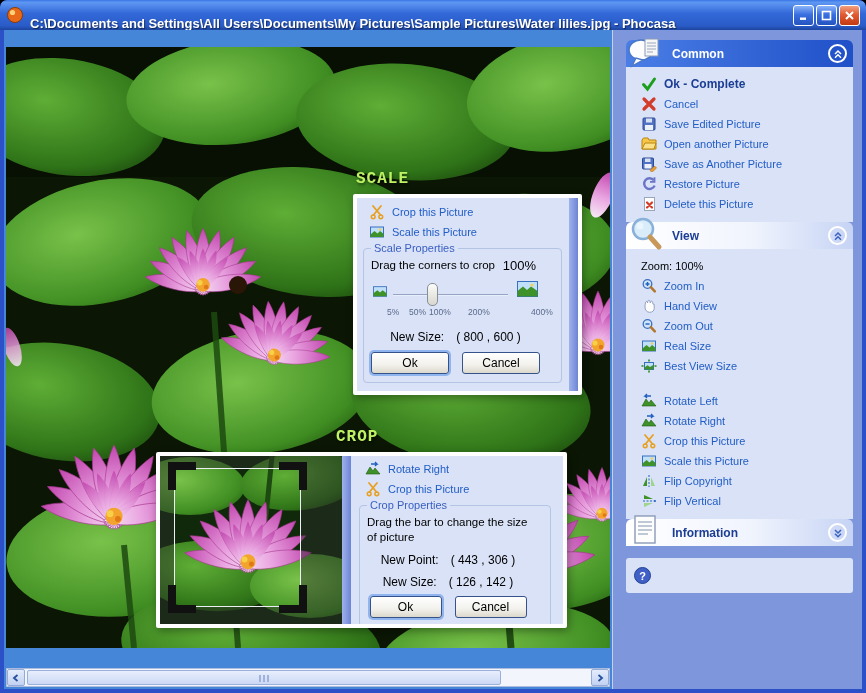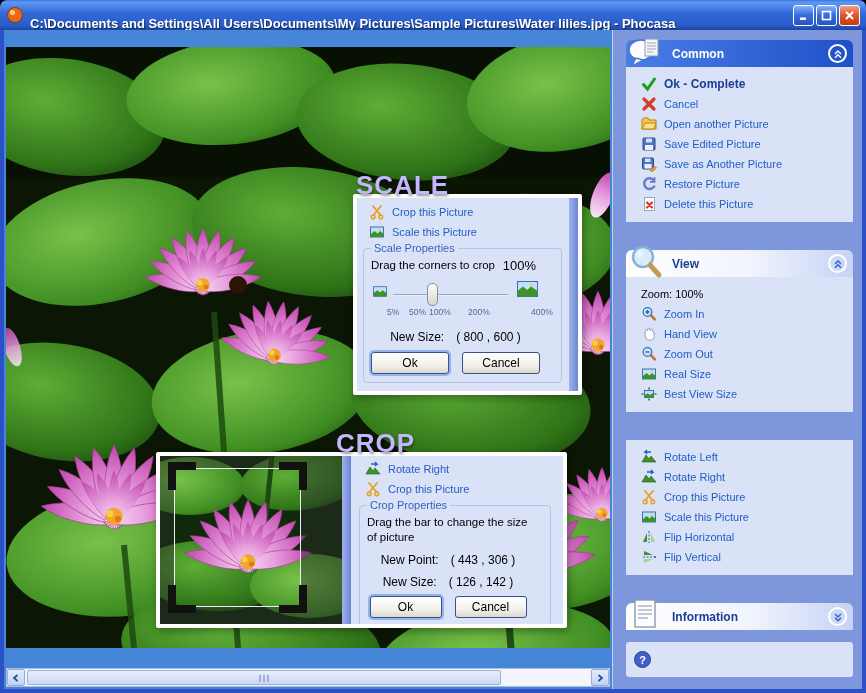--- a/index.html
+++ b/index.html
@@ -31,21 +31,21 @@
     background:linear-gradient(180deg,#e8eefc,#ccd8f4);border:1px solid #9cb0dc;border-radius:2px;cursor:pointer;}
   #sthumb:after{content:"";position:absolute;left:50%;top:4px;width:10px;height:7px;margin-left:-5px;
     background:repeating-linear-gradient(90deg,#9fb2de 0 2px,transparent 2px 4px);}
   #strack-right{flex:1;}
   #watermark{position:absolute;left:296px;top:661px;width:220px;z-index:3;
     font-variant:small-caps;font-size:20px;letter-spacing:1px;color:rgba(90,100,125,.55);}
   
   #sidebar{position:absolute;left:612px;top:30px;width:250px;height:659px;
     background:#7e96dc;border-left:1px solid rgba(255,255,255,.55);
     padding:10px 9px 0 13px;overflow:hidden;}
-  .panel{position:relative;margin-bottom:28px;}
+  .panel{position:relative;margin-bottom:0;}
   .phead{position:relative;height:27px;border-radius:6px 6px 0 0;display:flex;align-items:center;
     padding-left:46px;cursor:pointer;}
   .phead.active{background:linear-gradient(90deg,#4a7ee6,#2050c8);}
   .phead.normal{background:linear-gradient(90deg,#ffffff 0%,#f0f4fd 55%,#c6d3f4 100%);}
   .phead .ptitle{font-size:12px;font-weight:bold;}
   .phead.active .ptitle{color:#fff;}
   .phead.normal .ptitle{color:#1b3d94;}
   .picon{position:absolute;left:2px;top:-6px;width:36px;height:36px;}
   .chev{position:absolute;right:6px;top:4px;width:19px;height:19px;border-radius:50%;
     border:2px solid #fff;display:flex;align-items:center;justify-content:center;cursor:pointer;background:transparent;}
@@ -55,22 +55,22 @@
   .pitem .lbl{font-size:11px;color:#215dc6;white-space:nowrap;}
   .pitem .lbl.bold-navy{font-weight:bold;color:#1b3d94;font-size:12px;}
   .statusrow{height:20px;display:flex;align-items:center;padding-left:15px;
     font-size:11px;color:#000;}
   .i16{width:16px;height:16px;flex:0 0 auto;}
   
   #copybox{background:#d9e2f7;border-radius:3px;margin-top:-2px;
     padding:9px 10px 9px 8px;display:flex;gap:7px;align-items:flex-start;}
   #copybox .ctext{font-size:11px;color:#215dc6;line-height:1.45;}
   
-  .biglabel{position:absolute;z-index:6;color:#c4b5fd;font-weight:bold;font-size:26px;
-    letter-spacing:1px;text-shadow:1px 2px 3px rgba(0,0,0,.45);font-family:Liberation Sans, sans-serif;}
+  .biglabel{position:absolute;z-index:6;color:#bef264;font-weight:bold;font-size:16px;
+    letter-spacing:1px;text-shadow:1px 2px 3px rgba(0,0,0,.45);font-family:Liberation Mono, monospace;}
   .dlg{position:absolute;z-index:5;background:#d9e2f7;border:4px solid #fff;border-radius:2px;
     box-shadow:2px 3px 8px rgba(0,0,0,.35);}
   .bluestrip{position:absolute;right:0;top:0;bottom:0;width:9px;
     background:linear-gradient(90deg,#a0b2ec,#6c84d4);}
   .dlg .pitem{padding-left:12px;}
   fieldset.grp{border:1px solid #b4c4e4;border-radius:4px;margin:0 6px 0 6px;
     padding:2px 21px 8px 7px;}
   fieldset.grp legend{font-size:11px;color:#3a5fc0;padding:0 3px;}
   .hintrow{display:flex;justify-content:space-between;align-items:center;margin-top:2px;}
   .hint{font-size:11.5px;color:#000;line-height:1.3;}
@@ -258,32 +258,32 @@
           <span class="lbl bold-navy">Ok - Complete</span>
         </div>
         <div class="pitem">
           <svg class="i16" viewBox="0 0 16 16">
               <path d="M3 3 L13 13 M13 3 L3 13" stroke="#d23c28" stroke-width="3.2" stroke-linecap="round"></path>
             </svg>
           <span class="lbl">Cancel</span>
         </div>
         <div class="pitem">
           <svg class="i16" viewBox="0 0 16 16">
-              <path d="M1 13 V4 l1.5-2 H7 l1 2 h7 v9 Z" fill="#f6c64a" stroke="#b8860b"></path>
-              <path d="M1 13 L4 7 H15 L13 13 Z" fill="#fbe08a" stroke="#b8860b"></path>
-            </svg>
-          <span class="lbl">Open another Picture</span>
-        </div>
-        <div class="pitem">
-          <svg class="i16" viewBox="0 0 16 16">
               <rect x="2" y="2" width="12" height="12" rx="1" fill="#5272c4" stroke="#2c4a94"></rect>
               <rect x="5" y="2.5" width="6" height="4" fill="#d8e0f4"></rect>
               <rect x="4" y="9" width="8" height="5" fill="#eef1fa"></rect>
             </svg>
           <span class="lbl">Save Edited Picture</span>
+        </div>
+        <div class="pitem">
+          <svg class="i16" viewBox="0 0 16 16">
+              <path d="M1 13 V4 l1.5-2 H7 l1 2 h7 v9 Z" fill="#f6c64a" stroke="#b8860b"></path>
+              <path d="M1 13 L4 7 H15 L13 13 Z" fill="#fbe08a" stroke="#b8860b"></path>
+            </svg>
+          <span class="lbl">Open another Picture</span>
         </div>
         <div class="pitem">
           <svg class="i16" viewBox="0 0 16 16">
               <rect x="1.5" y="2" width="11" height="11" rx="1" fill="#5272c4" stroke="#2c4a94"></rect>
               <rect x="4" y="2.5" width="5.5" height="3.5" fill="#d8e0f4"></rect>
               <rect x="3.5" y="8" width="7" height="4.5" fill="#eef1fa"></rect>
               <path d="M9 14.5 L13.5 10 L15.5 12 L11 16.2 Z" fill="#f0a030" stroke="#a86a10" stroke-width=".6"></path>
             </svg>
           <span class="lbl">Save as Another Picture</span>
         </div>
@@ -392,21 +392,21 @@
               <circle cx="11" cy="5.5" r="1.2" fill="#f8d048"></circle>
             </svg>
           <span class="lbl">Scale this Picture</span>
         </div>
         <div class="pitem">
           <svg class="i16" viewBox="0 0 16 16">
               <path d="M2 13 L6 4 V13 Z" fill="#3f9228"></path>
               <path d="M14 13 L10 4 V13 Z" fill="#9fd48a"></path>
               <path d="M8 2 V14" stroke="#2060c0" stroke-width="1" stroke-dasharray="2 1.5"></path>
             </svg>
-          <span class="lbl">Flip Horizontal</span>
+          <span class="lbl">Flip Copyright</span>
         </div>
         <div class="pitem">
           <svg class="i16" viewBox="0 0 16 16">
               <path d="M3 2 L12 6 H3 Z" fill="#3f9228"></path>
               <path d="M3 14 L12 10 H3 Z" fill="#9fd48a"></path>
               <path d="M2 8 H14" stroke="#2060c0" stroke-width="1" stroke-dasharray="2 1.5"></path>
               <path d="M13 8 L15 8" stroke="#2060c0" stroke-width="1.4"></path>
             </svg>
           <span class="lbl">Flip Vertical</span>
         </div>

